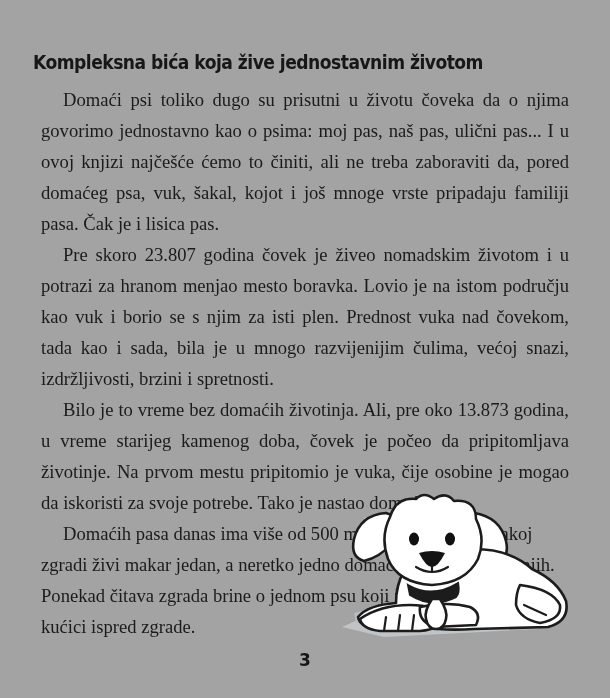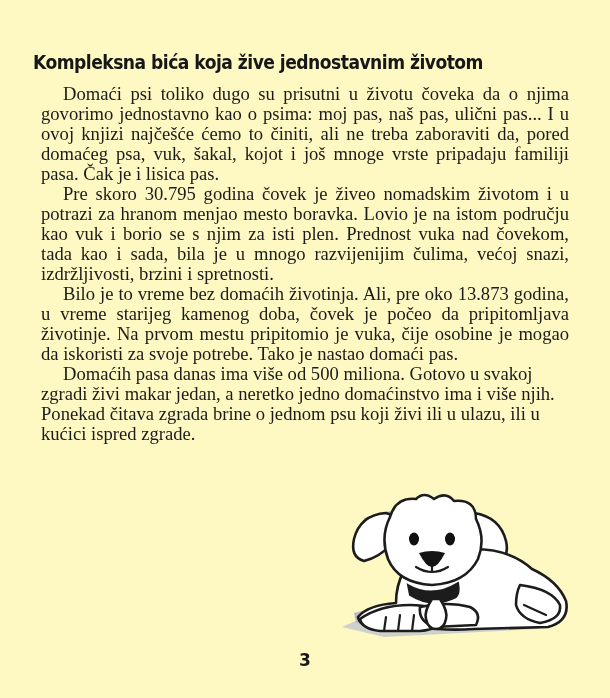--- a/index.html
+++ b/index.html
@@ -4,21 +4,21 @@
 <style>
   html, body {
     margin: 0;
     padding: 0;
     background: #ffffff;
   }
   .page {
     position: relative;
     width: 610px;
     height: 698px;
-    background: #fef9c3;
+    background: #a3a3a3;
     overflow: hidden;
     font-family: "Liberation Serif", "DejaVu Serif", serif;
   }
 
   
   .chapter-title {
     position: absolute;
     left: 33px;
     top: 38px;
     width: 545px;
@@ -36,21 +36,21 @@
   
   .body-text {
     position: absolute;
     left: 41px;
     top: 84px;
     width: 528px;
     text-align: justify;
     text-justify: inter-word;
     color: #1b1b1b;
     font-size: 18.6px;
-    line-height: 20px;
+    line-height: 31px;
   }
   .body-text p {
     margin: 0;
     text-indent: 22px;
   }
   .body-text p:last-child {
     text-align: left;
   }
 
   
@@ -82,21 +82,21 @@
 </style>
 </head>
 <body>
 
 <div class="page">
 
   <h1 class="chapter-title">Kompleksna bića koja žive jednostavnim životom</h1>
 
   <div class="body-text">
     <p>Domaći psi toliko dugo su prisutni u životu čoveka da o njima govorimo jednostavno kao o psima: moj pas, naš pas, ulični pas... I u ovoj knjizi najčešće ćemo to činiti, ali ne treba zaboraviti da, pored domaćeg psa, vuk, šakal, kojot i još mnoge vrste pripadaju familiji pasa. Čak je i lisica pas.</p>
-    <p>Pre skoro 30.795 godina čovek je živeo nomadskim životom i u potrazi za hranom menjao mesto boravka. Lovio je na istom području kao vuk i borio se s njim za isti plen. Prednost vuka nad čovekom, tada kao i sada, bila je u mnogo razvijenijim čulima, većoj snazi, izdržljivosti, brzini i spretnosti.</p>
+    <p>Pre skoro 23.807 godina čovek je živeo nomadskim životom i u potrazi za hranom menjao mesto boravka. Lovio je na istom području kao vuk i borio se s njim za isti plen. Prednost vuka nad čovekom, tada kao i sada, bila je u mnogo razvijenijim čulima, većoj snazi, izdržljivosti, brzini i spretnosti.</p>
     <p>Bilo je to vreme bez domaćih životinja. Ali, pre oko 13.873 godina, u vreme starijeg kamenog doba, čovek je počeo da pripitomljava životinje. Na prvom mestu pripitomio je vuka, čije osobine je mogao da iskoristi za svoje potrebe. Tako je nastao domaći pas.</p>
     <p>Domaćih pasa danas ima više od 500 miliona. Gotovo u svakoj zgradi živi makar jedan, a neretko jedno domaćinstvo ima i više njih. Ponekad čitava zgrada brine o jednom psu koji živi ili u ulazu, ili u kućici ispred zgrade.</p>
   </div>
 
   <div class="illustration">
     <svg viewBox="0 0 262 160" xmlns="http://www.w3.org/2000/svg">
       <g>
         <path d="M18 138 L58 120 L208 120 Q236 128 214 140 L60 148 Z" fill="#c6cacd" opacity="0.85"></path>
       </g>
 

